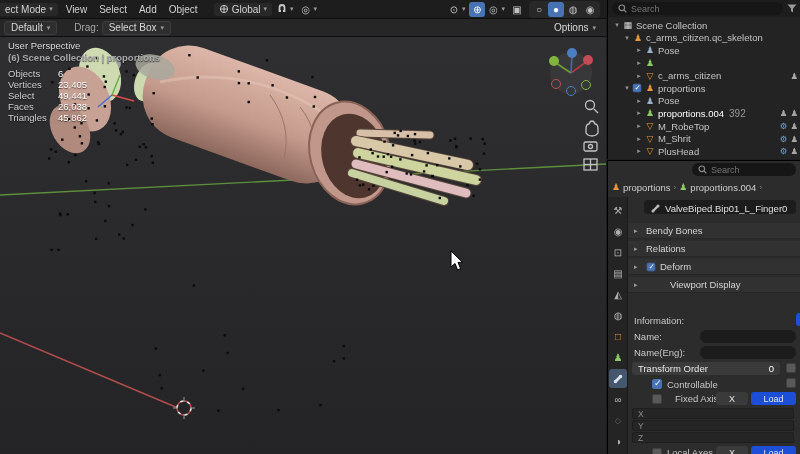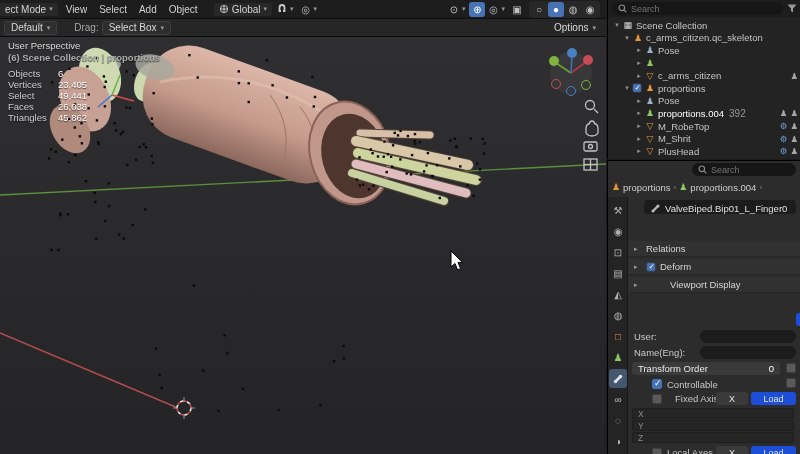--- a/index.html
+++ b/index.html
@@ -551,40 +551,47 @@
 
     <div class="bonefield">
       <svg width="11" height="11" style="margin-right:4px;flex:none;">
         <line x1="3" y1="8" x2="8" y2="3" stroke="#b8b8b8" stroke-width="2.4" stroke-linecap="round"></line>
         <circle cx="3" cy="8" r="1.5" fill="#b8b8b8"></circle>
           <circle cx="8" cy="3" r="1.5" fill="#b8b8b8"></circle>
       </svg>
       <span>ValveBiped.Bip01_L_Finger0</span>
     </div>
 
+    <div class="panelhead" style="top:62px;">
+      <span class="parrow">▸</span>
+      <span>Bendy Bones</span>
+    </div>
     <div class="panelhead" style="top:80px;">
       <span class="parrow">▸</span>
       <span>Relations</span>
     </div>
     <div class="panelhead" style="top:98px;">
       <span class="parrow">▸</span>
       <span class="cb checked" style="transform:scale(0.85);"></span>
       <span>Deform</span>
     </div>
     <div class="panelhead" style="top:116px;gap:28px;">
       <span class="parrow">▸</span>
       <span>Viewport Display</span>
     </div>
 
+    <div class="prow" style="top:152px;height:14px;padding-left:6px;">
+      <span class="plabel">Information:</span>
+    </div>
     <div class="btn" style="top:152px;left:188px;width:28px;">
       
     </div>
 
     <div class="prow" style="top:169px;height:13px;padding-left:6px;">
-      <span class="plabel">User:</span>
+      <span class="plabel">Name:</span>
     </div>
     <div class="tfield" style="top:169px;left:92px;width:96px;"></div>
 
     <div class="prow" style="top:185px;height:13px;padding-left:6px;">
       <span class="plabel">Name(Eng):</span>
     </div>
     <div class="tfield" style="top:185px;left:92px;width:96px;"></div>
 
     <div class="numfield" style="top:201px;left:24px;width:148px;">
       <span>Transform Order</span>

